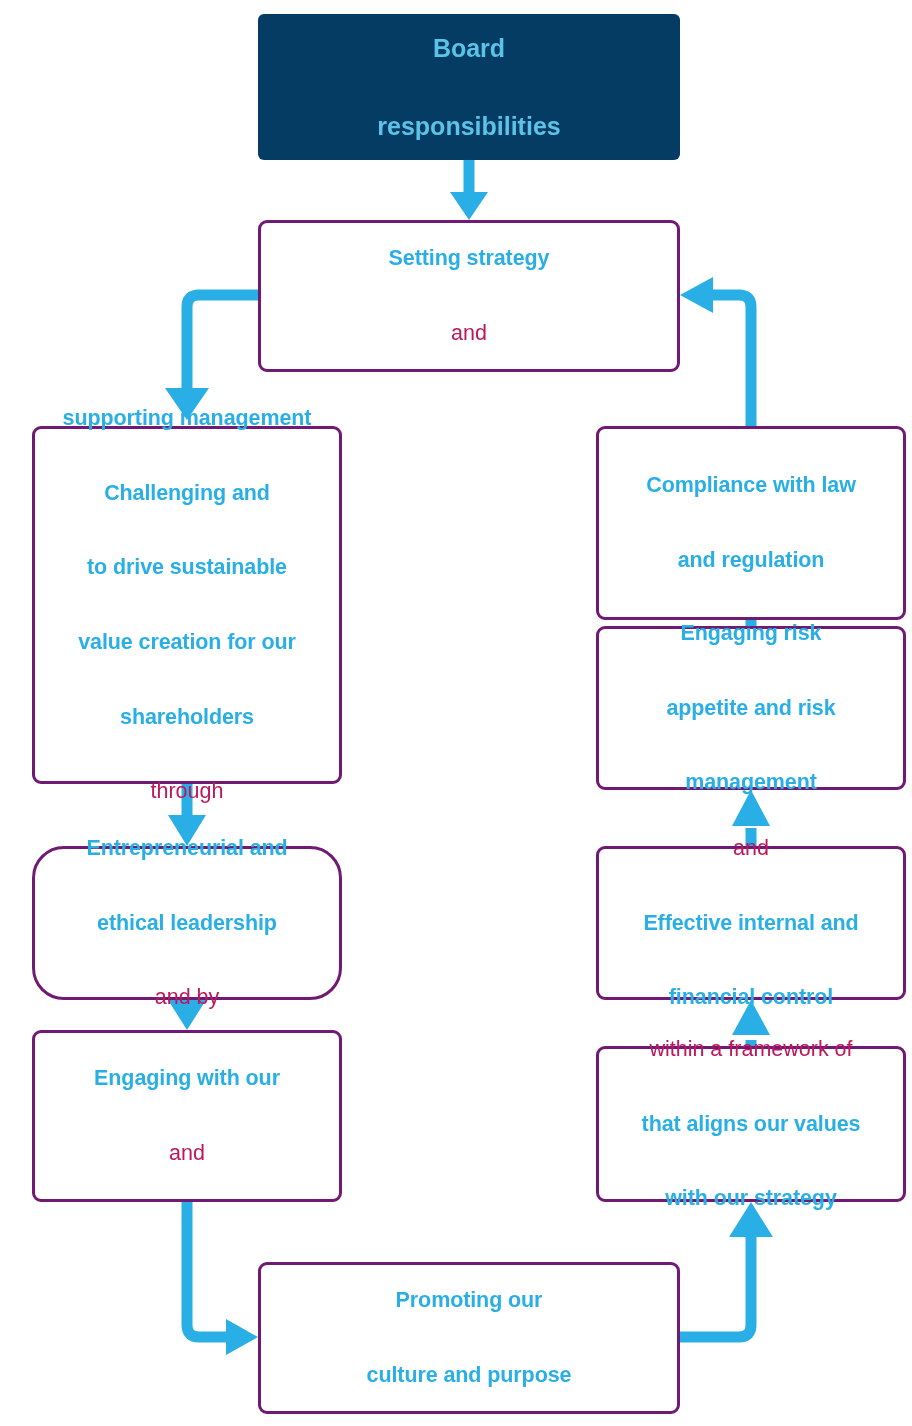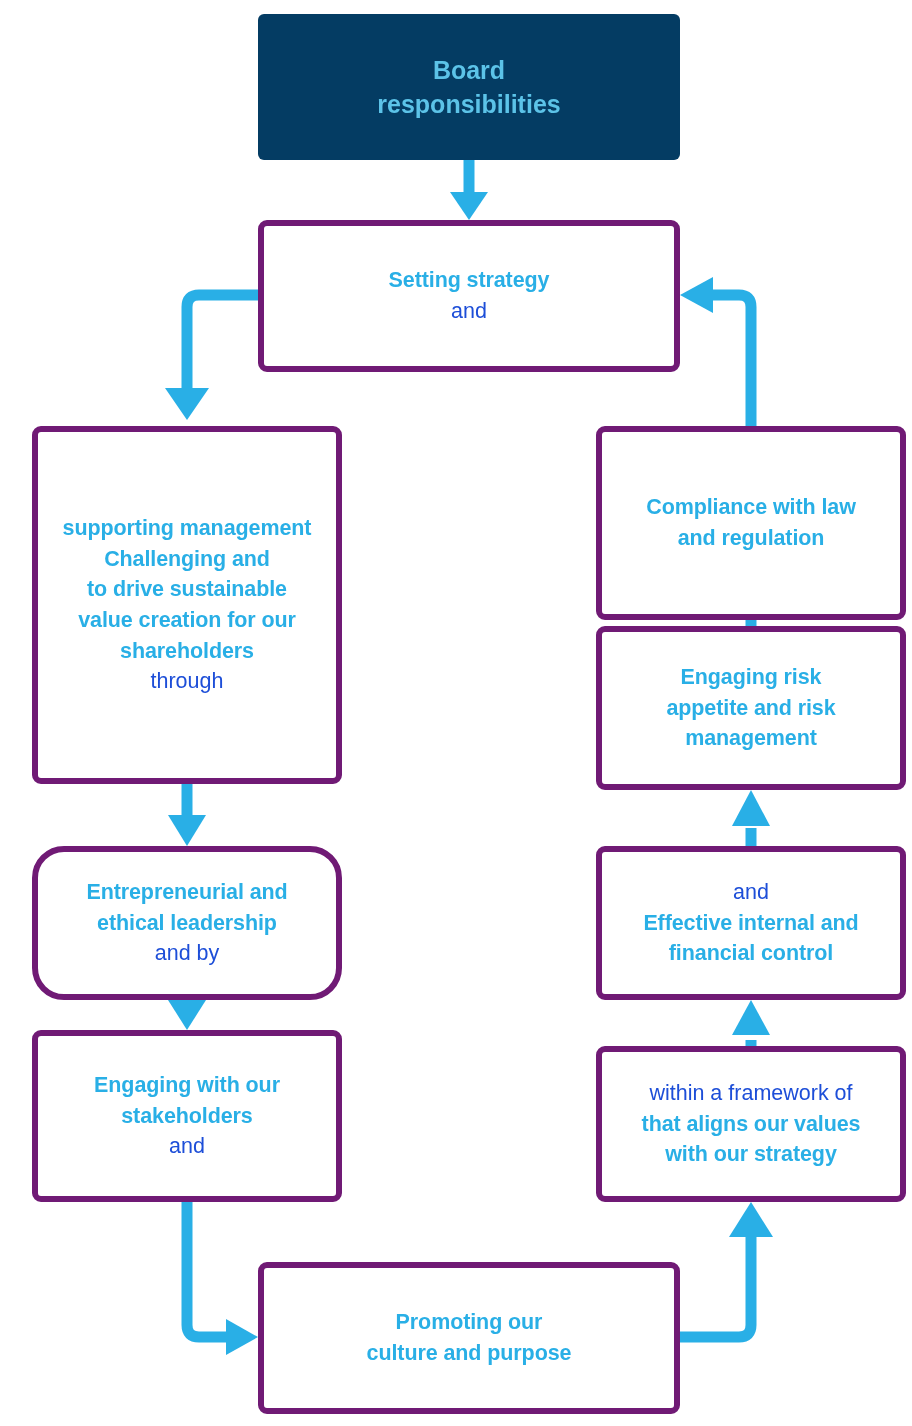--- a/index.html
+++ b/index.html
@@ -28,43 +28,44 @@
   .node {
     position: absolute;
     box-sizing: border-box;
     display: flex;
     flex-direction: column;
     align-items: center;
     justify-content: center;
     text-align: center;
     border-radius: 9px;
     padding: 21px 10px;
+    gap: 44px;
   }
   .node.plain {
     background: #ffffff;
-    border: 6px solid #701a75;
+    border: 3px solid #701a75;
   }
   .node.hero {
     background: #043c63;
     border: none;
     border-radius: 6px;
   }
   .line {
     display: block;
     width: 100%;
   }
   .line.strong {
     color: #29afe6;
     font-weight: bold;
     font-size: 21.5px;
     line-height: 1.42;
     letter-spacing: -0.1px;
   }
   .line.muted {
-    color: #1d4ed8;
+    color: #be185d;
     font-weight: normal;
     font-size: 21.5px;
     line-height: 1.42;
   }
   .line.hero-text {
     color: #5cc3e8;
     font-weight: bold;
     font-size: 25px;
     line-height: 1.36;
   }
@@ -159,21 +160,20 @@
   </div>
 
   <div class="node plain" id="node-entrepreneurial">
     <span class="line strong">Entrepreneurial and</span>
     <span class="line strong">ethical leadership</span>
     <span class="line muted">and by</span>
   </div>
 
   <div class="node plain" id="node-engaging-stakeholders">
     <span class="line strong">Engaging with our</span>
-    <span class="line strong">stakeholders</span>
     <span class="line muted">and</span>
   </div>
 
   <div class="node plain" id="node-promoting-culture">
     <span class="line strong">Promoting our</span>
     <span class="line strong">culture and purpose</span>
   </div>
 
   <div class="node plain" id="node-within-framework">
     <span class="line muted">within a framework of</span>

